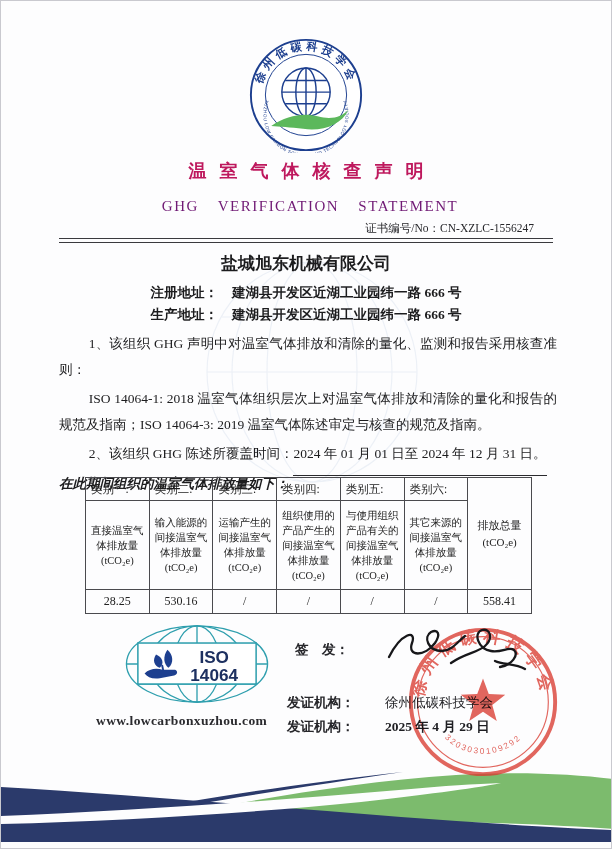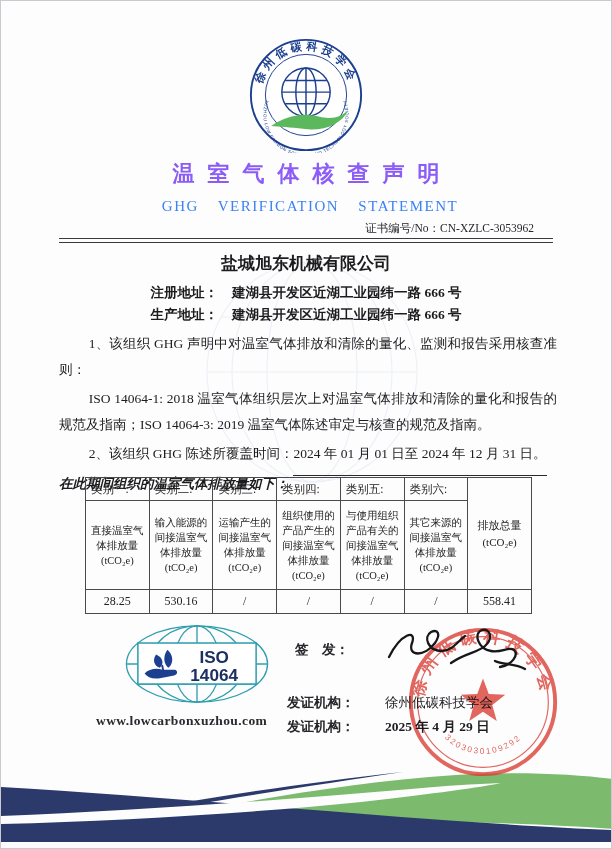--- a/index.html
+++ b/index.html
@@ -3,24 +3,24 @@
 <meta charset="utf-8">
 <style>
   html,body{margin:0;padding:0;background:#e8e8ea;}
   .page{
     position:relative;width:612px;height:849px;background:#fdfdfe;
     border:1px solid #c9c9cf;box-sizing:border-box;overflow:hidden;
     font-family:"Liberation Serif","DejaVu Serif",serif;color:#1c1c1e;
   }
   .watermark{position:absolute;left:186px;top:246px;opacity:.3;z-index:0;}
   .logo-top{position:absolute;left:50%;top:36px;transform:translateX(-50%);width:116px;height:116px;z-index:2;}
-  .title{position:absolute;top:158px;left:0;right:0;text-align:center;font-size:22px;font-weight:bold;
-    letter-spacing:13px;text-indent:13px;color:#8b5cf6;z-index:2;}
+  .title{position:absolute;top:158px;left:0;right:0;text-align:center;font-size:18px;font-weight:bold;
+    letter-spacing:13px;text-indent:13px;color:#be185d;z-index:2;}
   .subtitle{position:absolute;top:197px;left:0;right:0;text-align:center;font-size:15px;
-    letter-spacing:1.5px;word-spacing:14px;text-indent:8px;color:#3b82f6;z-index:2;}
+    letter-spacing:1.5px;word-spacing:14px;text-indent:8px;color:#701a75;z-index:2;}
   .certno{position:absolute;top:220px;right:77px;font-size:11.5px;color:#26262a;z-index:2;}
   .rule{position:absolute;top:237px;left:58px;right:58px;height:3px;
     border-top:1px solid #3a3a3e;border-bottom:1px solid #3a3a3e;z-index:2;}
   .company{position:absolute;top:251px;left:0;right:0;text-align:center;font-size:17px;font-weight:bold;z-index:2;}
   .addr{position:absolute;left:0;right:0;text-align:center;font-size:13.5px;font-weight:bold;z-index:2;}
   .addr .lbl{margin-right:14px;}
   .addr1{top:283px;} .addr2{top:305px;}
   .bodytext{position:absolute;top:330px;left:58px;right:54px;font-size:13.5px;line-height:25.5px;
     text-align:justify;z-index:2;}
   .para{margin:0 0 4px 0;}
@@ -84,21 +84,21 @@
         <line x1="38.5" y1="45" x2="81.5" y2="45"></line>
         <line x1="38.5" y1="69" x2="81.5" y2="69"></line>
       </g>
       <path d="M 24,92 C 40,81 58,78 72,82 C 86,86 97,83 104,75 C 97,91 77,98 57,95 C 44,93 32,93 24,92 Z" fill="#5cb85c"></path>
     </svg>
   </div>
 
   <div class="title">温室气体核查声明</div>
   <div class="subtitle">GHG VERIFICATION STATEMENT</div>
   <div class="certno">
-    <span>证书编号/No：</span><span>CN-XZLC-3053962</span>
+    <span>证书编号/No：</span><span>CN-XZLC-1556247</span>
   </div>
   <div class="rule"></div>
 
   <div class="company">盐城旭东机械有限公司</div>
   <div class="addr addr1">
     <span class="lbl">注册地址：</span><span>建湖县开发区近湖工业园纬一路 666 号</span>
   </div>
   <div class="addr addr2">
     <span class="lbl">生产地址：</span><span>建湖县开发区近湖工业园纬一路 666 号</span>
   </div>

